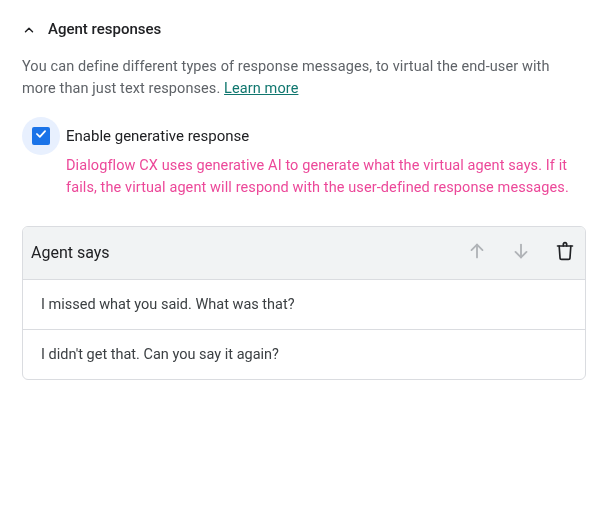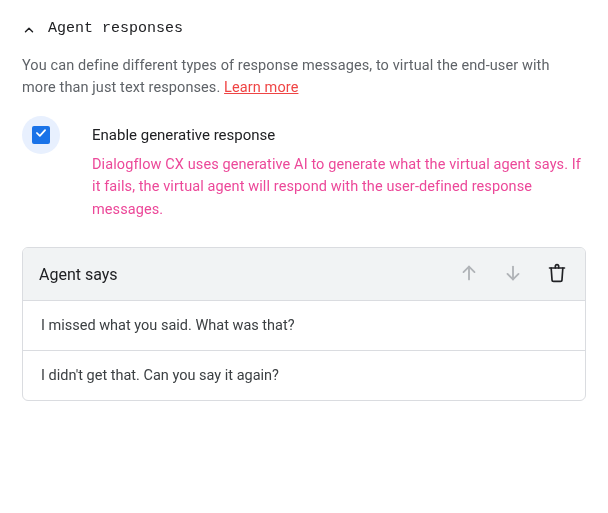--- a/index.html
+++ b/index.html
@@ -10,48 +10,47 @@
     color: #202124;
     font-size: 14px;
     width: 608px;
     background: #fff;
   }
   .section-header {
     display: flex;
     align-items: center;
     gap: 14px;
     margin-bottom: 18px;
-    font-family: Liberation Mono, monospace;
   }
   .chev-icon {
     width: 12px;
     height: 12px;
     display: inline-block;
   }
   .section-title {
     font-size: 15px;
     font-weight: 500;
     color: #202124;
   }
   .desc {
     font-size: 14.5px;
     line-height: 1.55;
     color: #5f6368;
     margin-bottom: 20px;
     letter-spacing: 0.1px;
   }
   .learn-link {
-    color: #ef4444;
+    color: #0f766e;
     text-decoration: underline;
     cursor: pointer;
   }
   .checkbox-row {
     display: flex;
     align-items: flex-start;
-    gap: 32px;
+    gap: 6px;
     margin-bottom: 26px;
   }
   .checkbox-halo {
     width: 38px;
     height: 38px;
     border-radius: 50%;
     background: #e8f0fe;
     display: flex;
     align-items: center;
     justify-content: center;
@@ -81,21 +80,21 @@
   }
   .table {
     border: 1px solid #dadce0;
     border-radius: 6px;
     overflow: hidden;
   }
   .table-header {
     background: #f1f3f4;
     display: flex;
     align-items: center;
-    padding: 14px 16px;
+    padding: 14px 8px;
     border-bottom: 1px solid #dadce0;
   }
   .table-header-title {
     font-size: 16px;
     color: #202124;
     flex: 1;
   }
   .icon-btn {
     width: 24px;
     height: 24px;

